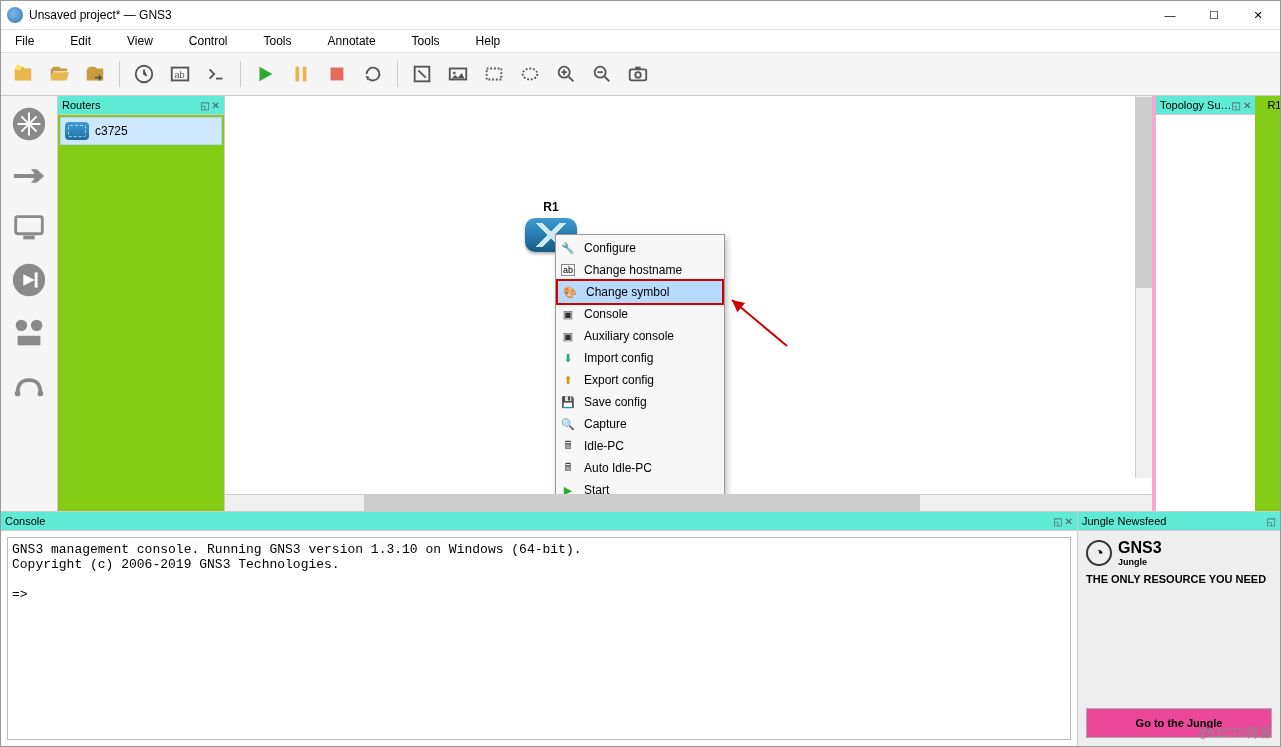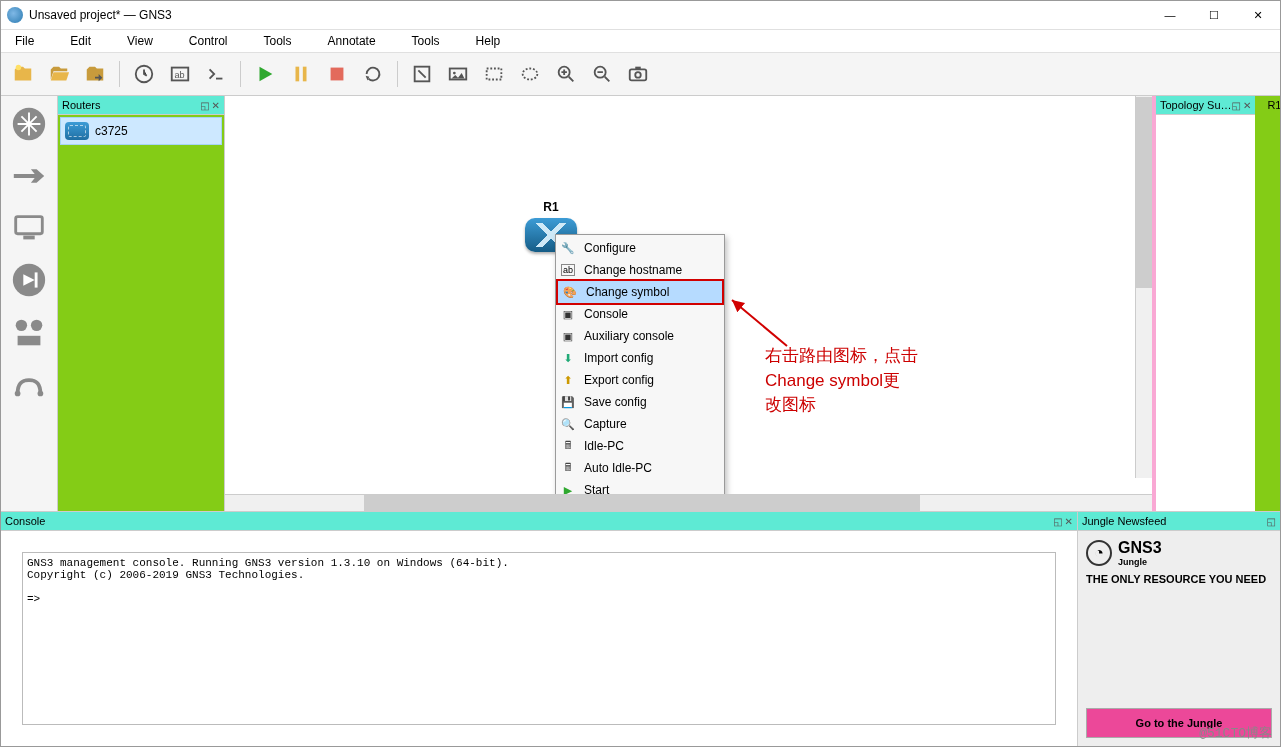--- a/index.html
+++ b/index.html
@@ -50,21 +50,21 @@
   .cm-item{display:flex;align-items:center;height:22px;padding:0 8px 0 4px;gap:8px;cursor:default;font-size:12px}
   .cm-item.selected{background:#b6dbff;border:2px solid #d10000;margin:-2px 0;position:relative;z-index:2}
   .cm-icon{width:16px;height:16px;flex:none;display:flex;align-items:center;justify-content:center}
   .cm-icon span{font-size:11px}
   
   .annot{position:absolute;left:540px;top:248px;color:#c00;font-family:"Microsoft YaHei","SimSun",sans-serif;font-size:17px;line-height:1.45;z-index:5}
   .arrow{position:absolute;left:497px;top:200px;z-index:6}
   
   .bottom{height:234px;display:flex;border-top:1px solid #ccc}
   .console-panel{flex:1;display:flex;flex-direction:column}
-  .console-body{flex:1;background:#fff;border:1px solid #bbb;margin:21px;padding:4px;font-family:"Courier New",monospace;font-size:11px;white-space:pre-wrap;overflow:auto}
+  .console-body{flex:1;background:#fff;border:1px solid #bbb;margin:6px;padding:4px;font-family:"Courier New",monospace;font-size:13px;white-space:pre-wrap;overflow:auto}
   .newsfeed-panel{width:202px;border-left:1px solid #ccc;display:flex;flex-direction:column}
   .news-body{flex:1;background:#eee;padding:8px;display:flex;flex-direction:column;gap:6px;font-size:11px}
   .news-logo{display:flex;align-items:center;gap:6px;font-weight:bold;font-size:16px}
   .news-logo .g{width:22px;height:22px;border-radius:50%;border:2px solid #333;display:flex;align-items:center;justify-content:center}
   .news-headline{font-weight:bold;font-size:11px}
   .news-text{font-size:10px;color:#333;line-height:1.3}
   .news-btn{margin-top:auto;background:#ec4899;border:1px solid #aaa;padding:8px;text-align:center;font-size:11px;font-weight:bold}
   
   .topology-panel{width:124px;border-left:4px solid #f9a8d4;display:flex;}
   .topo-item{display:flex;align-items:center;gap:6px;padding:3px 6px;font-size:11px}
@@ -350,25 +350,20 @@
 
         <svg class="arrow" width="80" height="60">
           <defs>
               <marker id="ah" markerWidth="8" markerHeight="8" refX="6" refY="3" orient="auto">
                 <path d="M0 0L6 3L0 6z" fill="#d10000"></path>
               </marker>
             </defs>
           <line x1="65" y1="50" x2="10" y2="4" stroke="#d10000" stroke-width="2" marker-end="url(#ah)"></line>
         </svg>
 
-        <div class="annot">
-          <div>右击路由图标，点击</div>
-          <div>Change symbol更</div>
-          <div>改图标</div>
-        </div>
 
         <div class="scroll-y">
             <div class="thumb"></div>
           </div>
       </div>
       <div class="scroll-x">
           <div class="thumb"></div>
         </div>
     </div>
 

